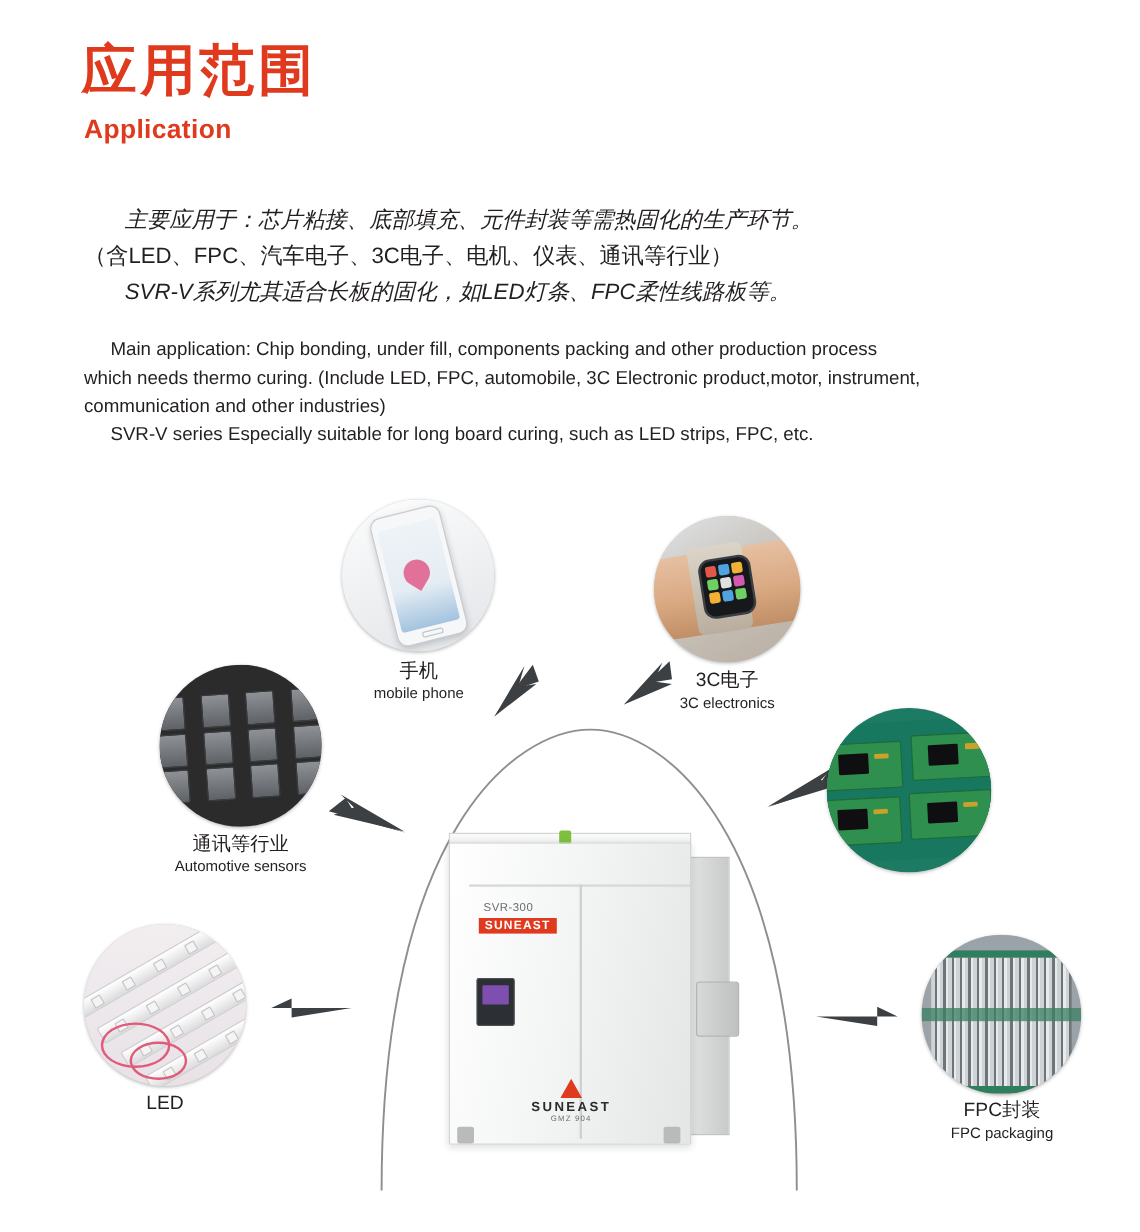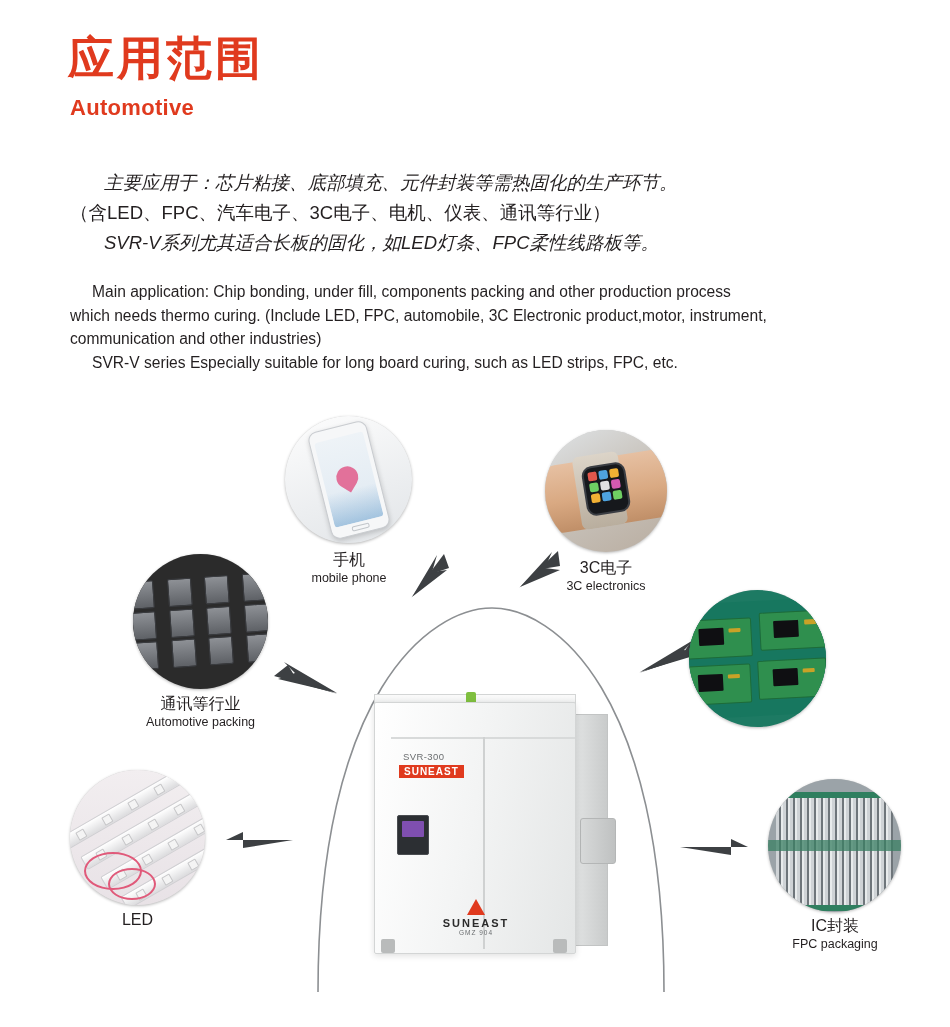--- a/index.html
+++ b/index.html
@@ -369,21 +369,21 @@
     width: 14px; height: 14px;
     background: #b9bbbb;
     border-radius: 2px;
   }
 </style>
 </head>
 <body>
 
 <div class="header">
   <h1 class="title-cn">应用范围</h1>
-  <div class="title-en">Automotive</div>
+  <div class="title-en">Application</div>
 </div>
 
 <div class="copy">
   <div class="cn-block">
     <p class="indent">主要应用于：芯片粘接、底部填充、元件封装等需热固化的生产环节。</p>
     <p>（含LED、FPC、汽车电子、3C电子、电机、仪表、通讯等行业）</p>
     <p class="indent">SVR-V系列尤其适合长板的固化，如LED灯条、FPC柔性线路板等。</p>
   </div>
   <div class="en-block">
     <p class="en-indent">Main application: Chip bonding, under fill, components packing and other production process</p>
@@ -507,21 +507,21 @@
             <i class="chip"></i>
             <i class="chip"></i>
             <i class="chip"></i>
             <i class="chip"></i>
           </div>
       </div>
     </div>
   </div>
   <div class="caption" style="left:128px; top:302px; width:145px;">
     <span class="cap-cn">通讯等行业</span>
-    <span class="cap-en">Automotive packing</span>
+    <span class="cap-en">Automotive sensors</span>
   </div>
 
   <div class="bubble" style="left:689px; top:198px; width:137px; height:137px;">
     <div class="inner art-ic">
       <div class="board">
         <div class="pcb" style="left:6%;  top:14%; width:40%; height:32%;">
             <i style="left:18%;top:22%;width:40%;height:46%;"></i>
             <span style="left:66%;top:24%;width:18%;height:12%;"></span>
           </div>
         <div class="pcb" style="left:52%; top:10%; width:42%; height:32%;">
@@ -574,17 +574,17 @@
     <span class="cap-en"></span>
   </div>
 
   <div class="bubble" style="left:768px; top:387px; width:133px; height:133px;">
     <div class="inner art-fpc">
       <div class="panel"></div>
       <div class="band2"></div>
     </div>
   </div>
   <div class="caption" style="left:762px; top:524px; width:146px;">
-    <span class="cap-cn">IC封装</span>
+    <span class="cap-cn">FPC封装</span>
     <span class="cap-en">FPC packaging</span>
   </div>
 
 </div>
 
 </body></html>

